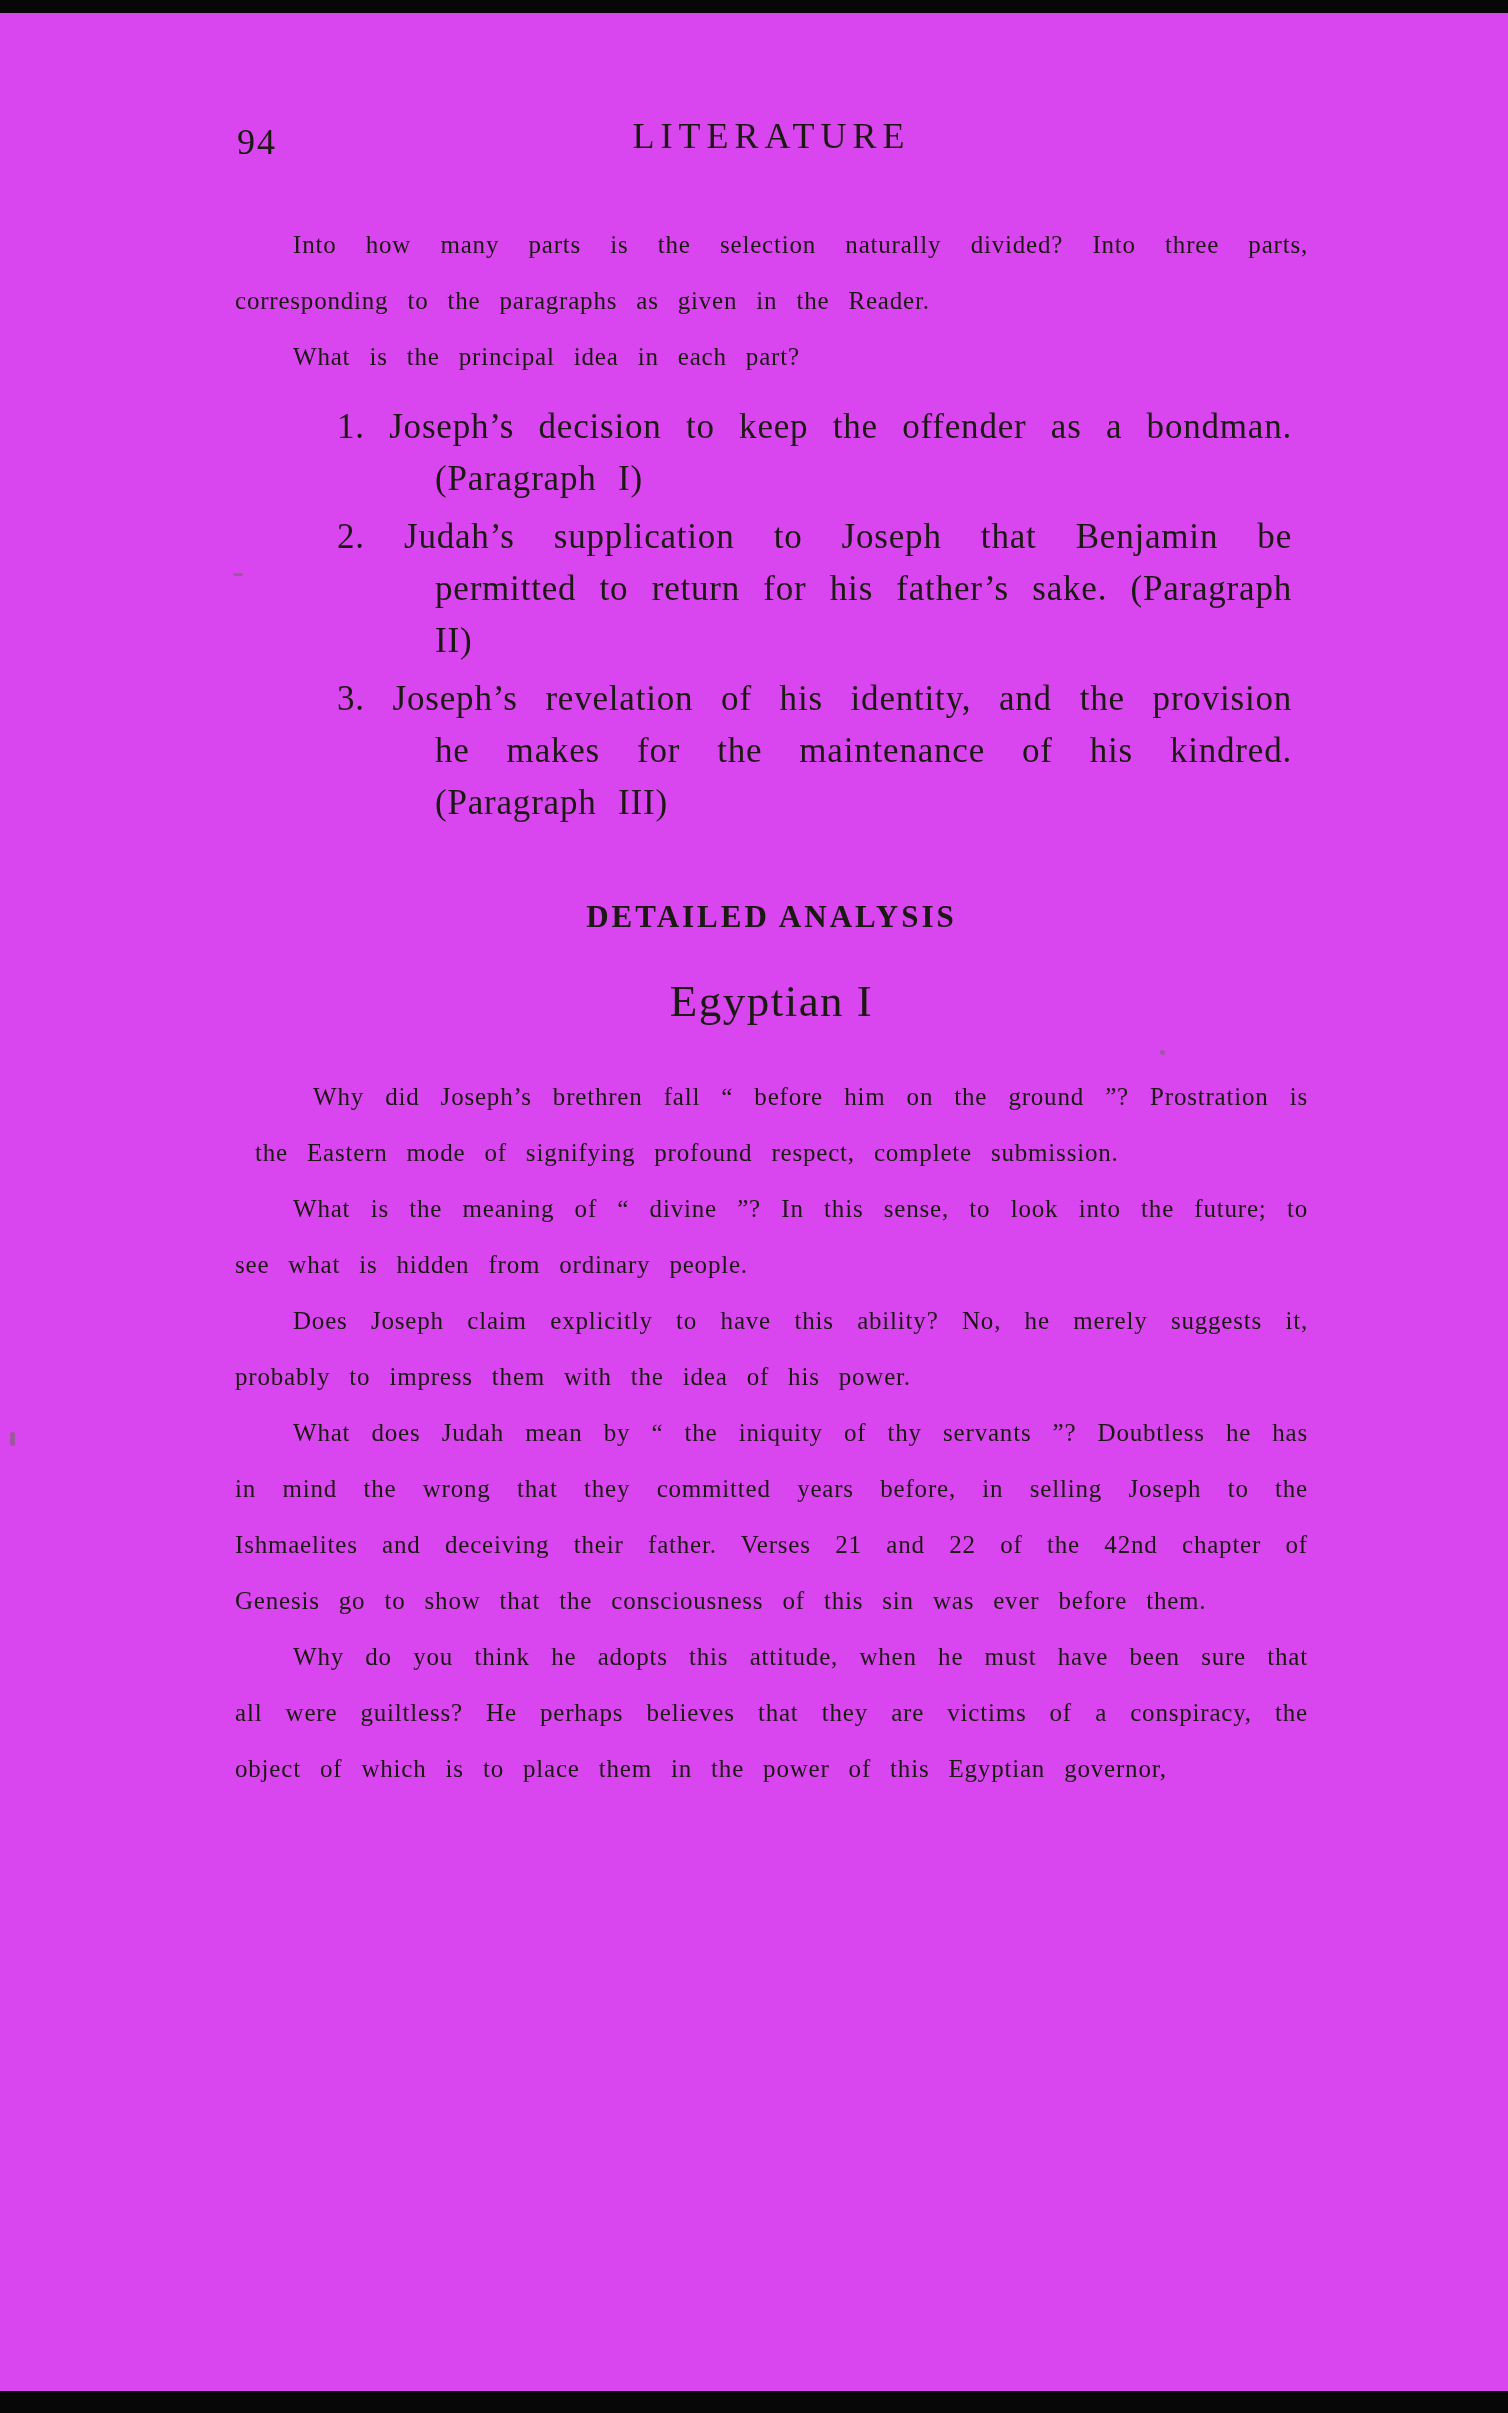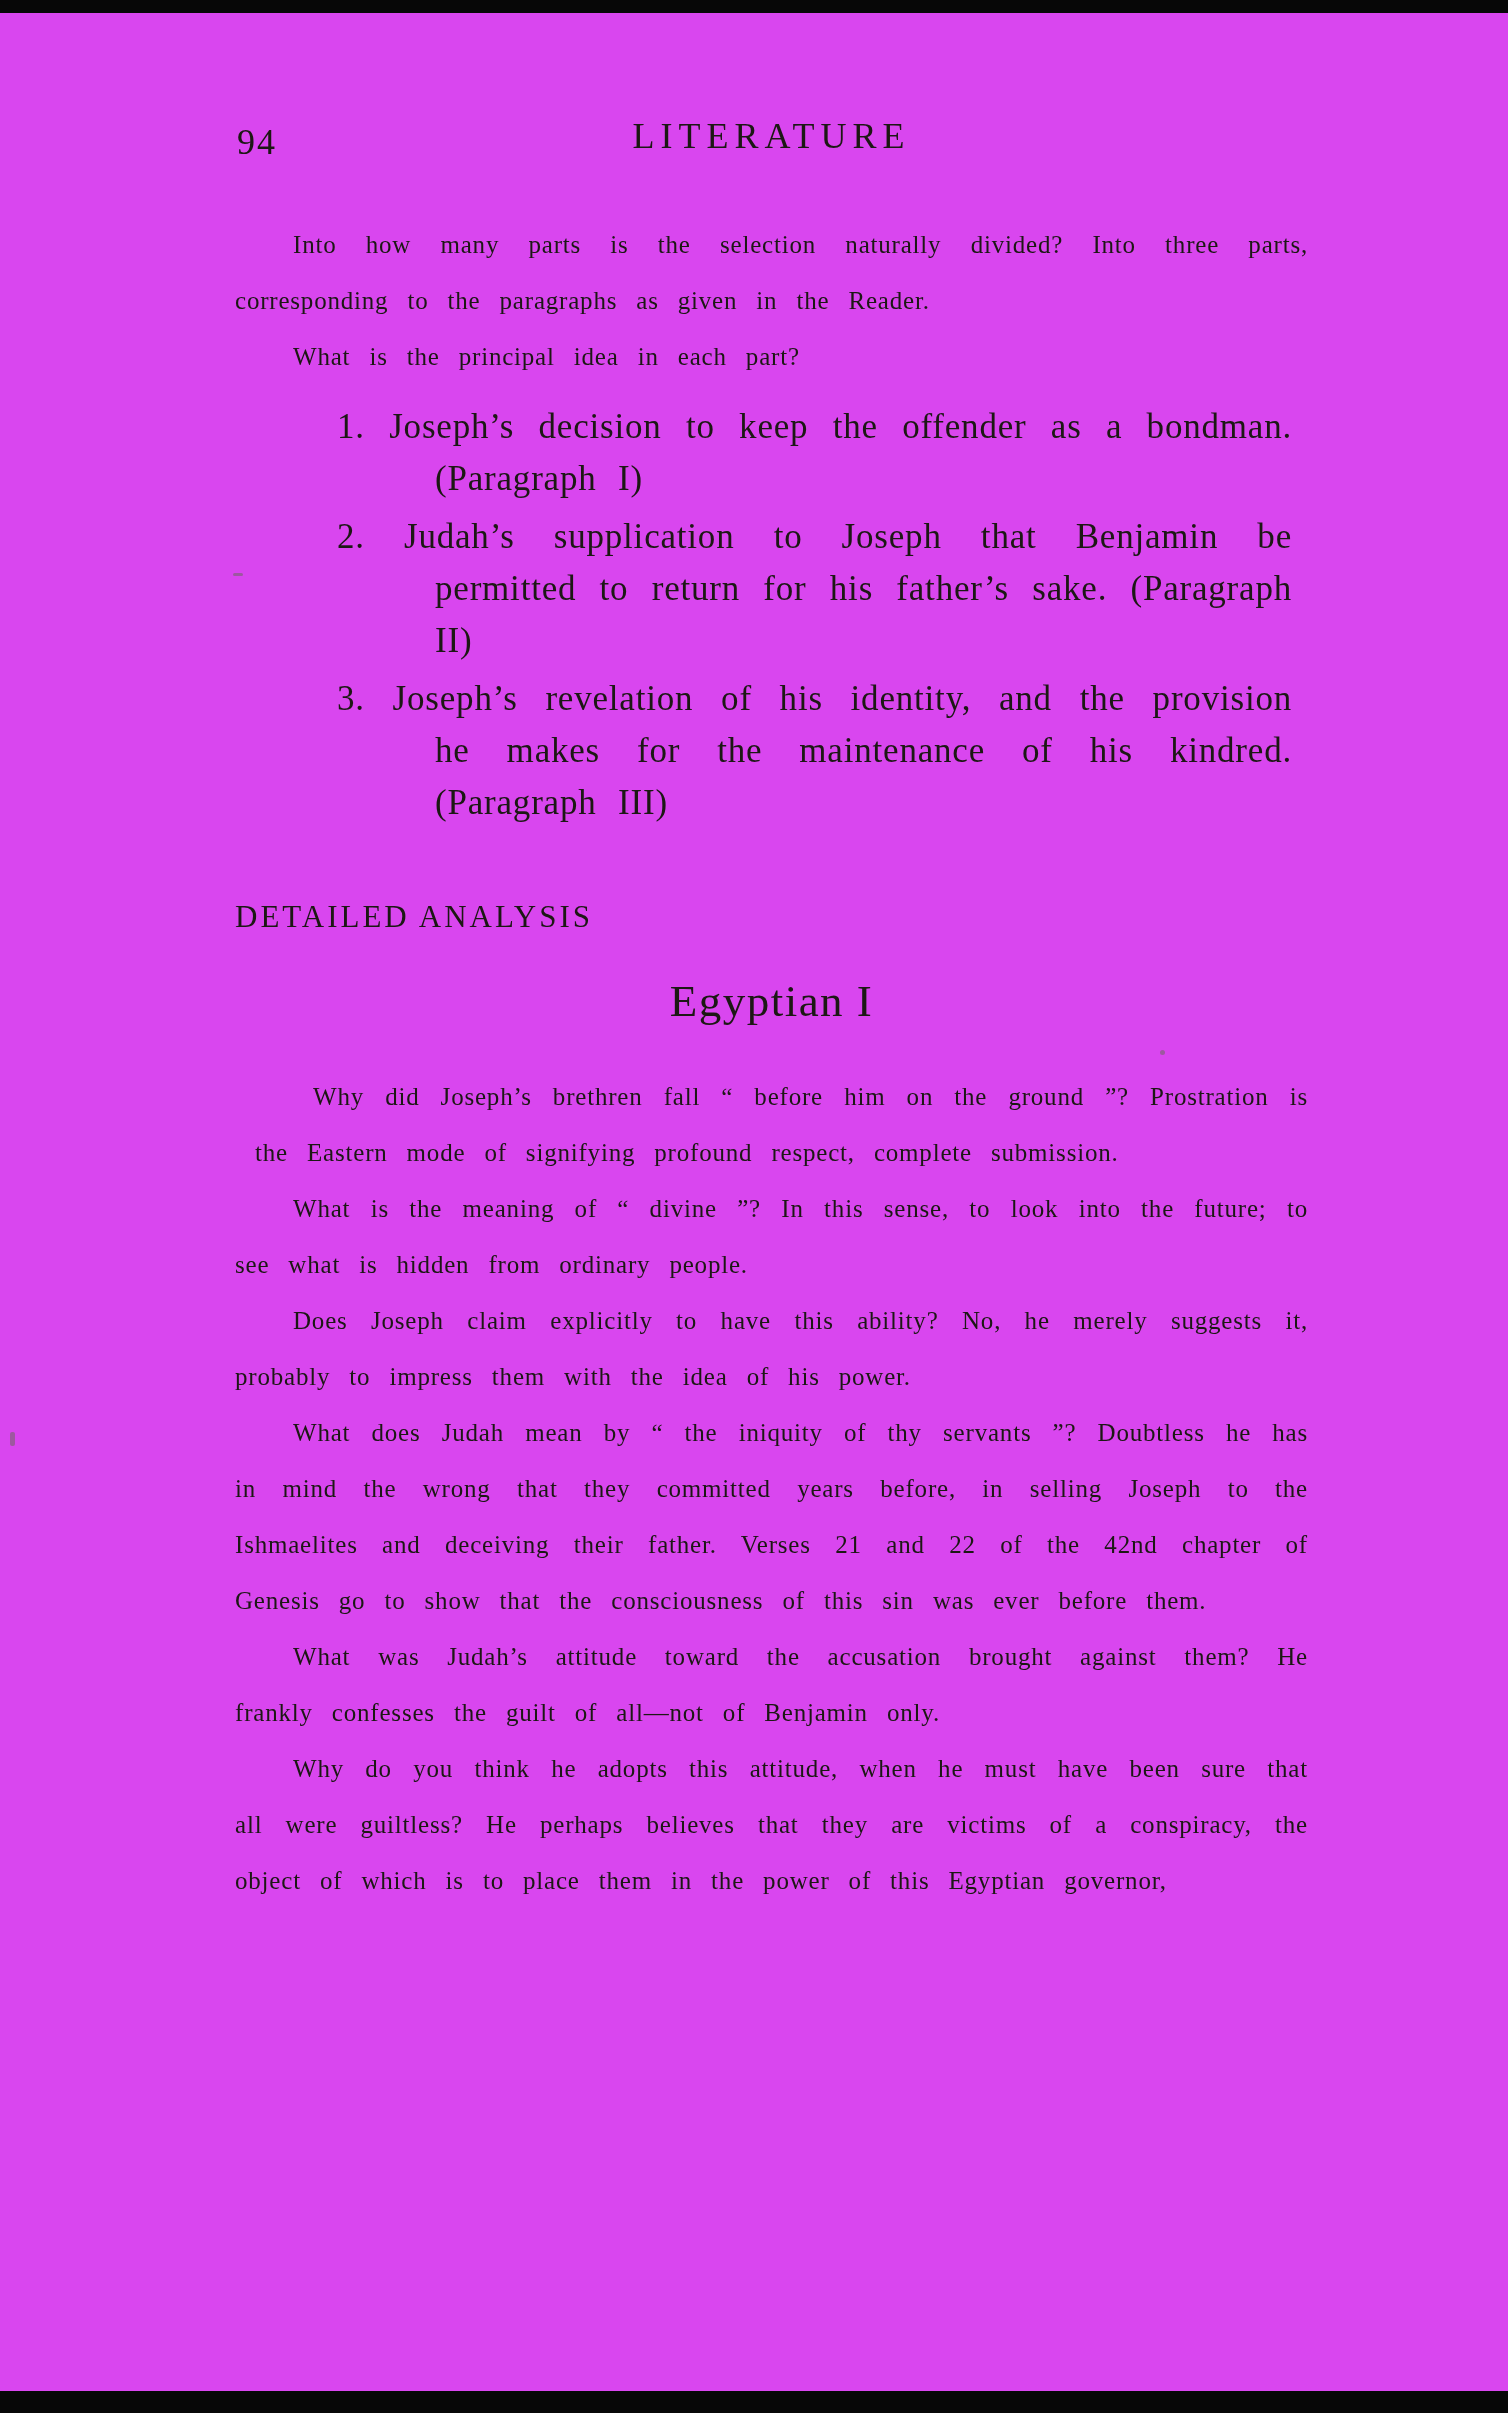--- a/index.html
+++ b/index.html
@@ -84,23 +84,23 @@
     text-align: justify;
     word-spacing: 12px;
     letter-spacing: 0.8px;
     padding-left: 200px;
     text-indent: -98px;
     margin-top: 6px;
   }
 
   .section-heading {
     margin: 70px 0 0 0;
-    text-align: left;
+    text-align: center;
     font-size: 31px;
-    font-weight: normal;
+    font-weight: bold;
     letter-spacing: 3px;
   }
   .section-subheading {
     margin: 40px 0 0 0;
     text-align: center;
     font-size: 45px;
     font-weight: normal;
     letter-spacing: 1.5px;
   }
 
@@ -138,21 +138,20 @@
 
     <h2 class="section-heading">DETAILED ANALYSIS</h2>
 
     <h3 class="section-subheading">Egyptian I</h3>
 
     <div class="analysis">
       <p class="body-p indent">Why did Joseph’s brethren fall “ before him on the ground ”?  Prostration is the Eastern mode of signifying profound respect, complete submission.</p>
       <p class="body-p indent">What is the meaning of “ divine ”?  In this sense, to look into the future; to see what is hidden from ordinary people.</p>
       <p class="body-p indent">Does Joseph claim explicitly to have this ability?  No, he merely suggests it, probably to impress them with the idea of his power.</p>
       <p class="body-p indent">What does Judah mean by “ the iniquity of thy servants ”? Doubtless he has in mind the wrong that they committed years before, in selling Joseph to the Ishmaelites and deceiving their father.  Verses 21 and 22 of the 42nd chapter of Genesis go to show that the consciousness of this sin was ever before them.</p>
-      <p class="body-p indent">What was Judah’s attitude toward the accusation brought against them?  He frankly confesses the guilt of all—not of Benjamin only.</p>
       <p class="body-p indent">Why do you think he adopts this attitude, when he must have been sure that all were guiltless?  He perhaps believes that they are victims of a conspiracy, the object of which is to place them in the power of this Egyptian governor,</p>
     </div>
 
   </div>
 
   <div class="scan-bar bottom"></div>
 
 </div>
 
 </body></html>

